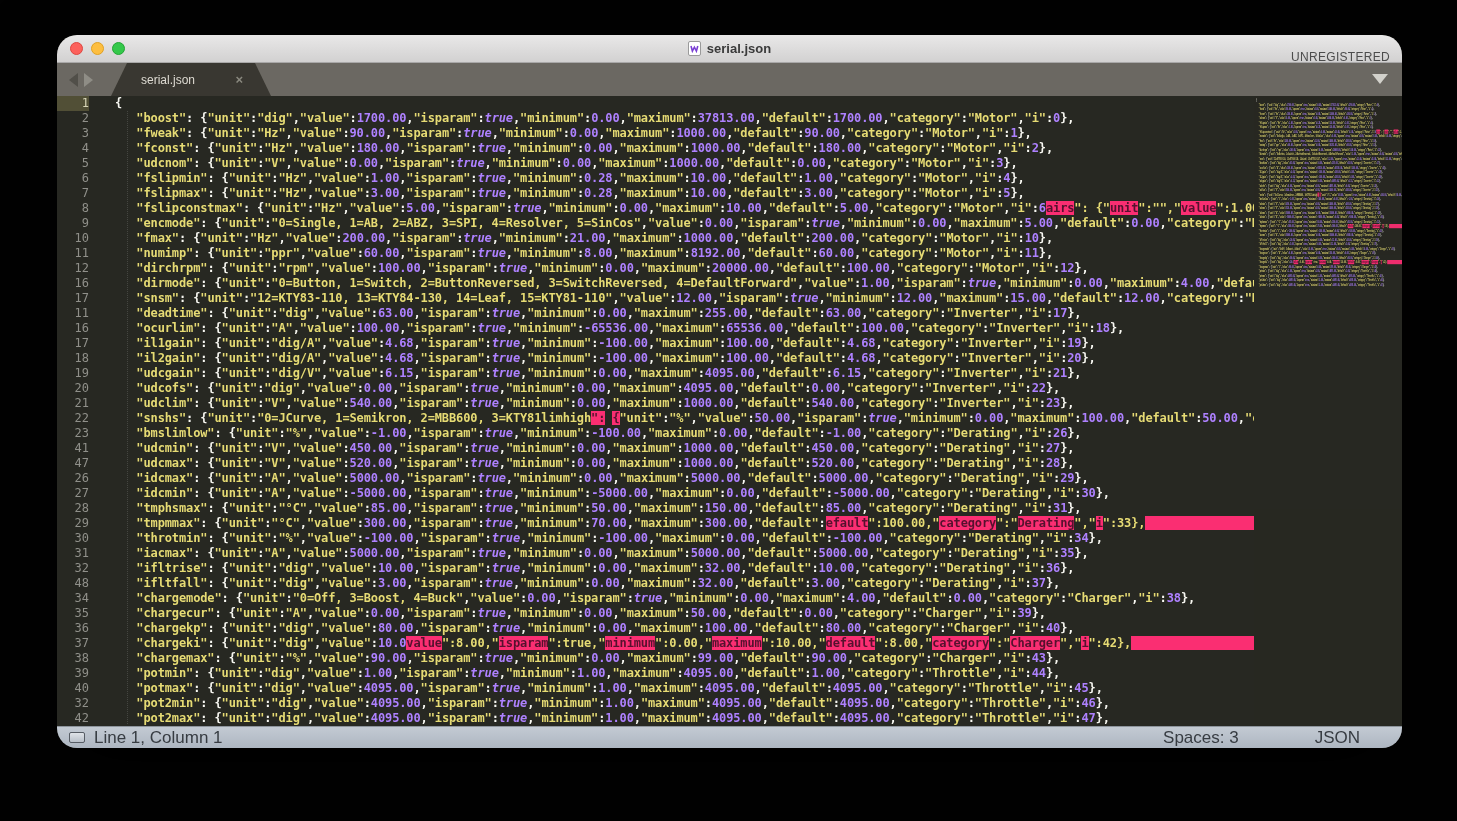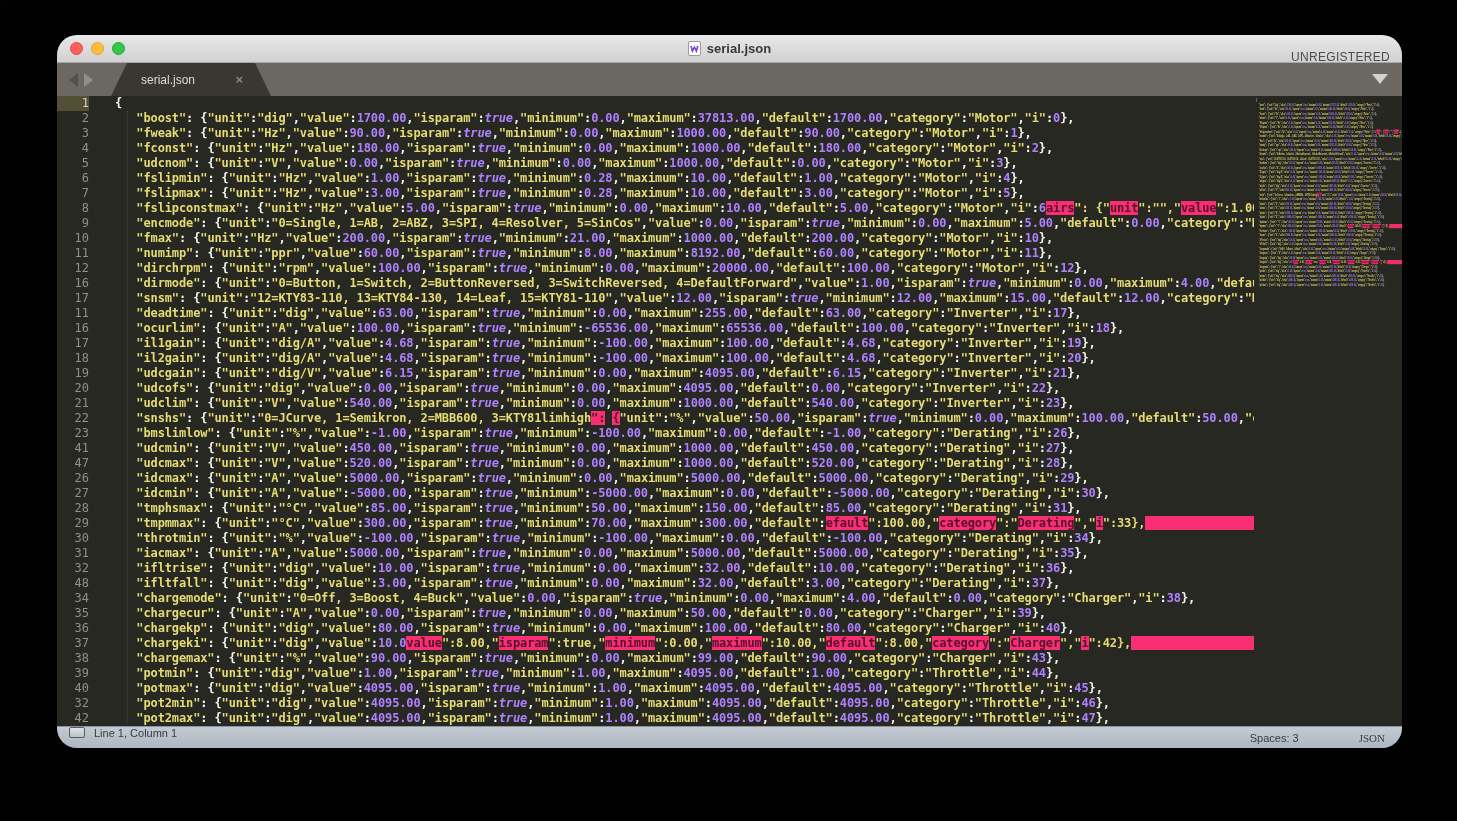--- a/index.html
+++ b/index.html
@@ -85,31 +85,31 @@
     flex:0 0 148px;position:relative;overflow:hidden;background:#272822;opacity:.95;
   }
   .minimap-inner{
     position:absolute;left:2px;top:2px;transform:scale(0.127,0.30);transform-origin:0 0;
     font:bold 12px "DejaVu Sans Mono", monospace;line-height:15px;white-space:pre;width:1400px;
   }
   .minimap-inner .line{height:15px;}
   
   .statusbar{
     height:21px;flex:0 0 21px;background:linear-gradient(#c3cad3,#adb6c1);
-    border-top:1px solid #8d949c;display:flex;
-    font-size:11px;color:#373c42;
+    border-top:1px solid #8d949c;display:flex;align-items:center;
+    font-size:17px;color:#373c42;
   }
   .sb-icon{
     width:14px;height:9px;border:1px solid #565c64;border-radius:2px;margin:0 9px 0 12px;
     position:relative;background:linear-gradient(#dfe3e8,#b9c0c9);
   }
   .sb-pos{flex:0 0 auto;}
-  .sb-right{margin-left:auto;display:flex;align-items:center;gap:0;}
+  .sb-right{margin-left:auto;display:flex;align-items:center;gap:16px;}
   .sb-spaces{margin-right:60px;}
-  .sb-syntax{margin-right:17px;font-family:Liberation Serif, serif;}
+  .sb-syntax{margin-right:42px;}
 </style>
 </head>
 <body>
 
 <div class="window">
 
   <div class="titlebar">
     <div class="traffic">
       <div class="light close"></div>
       <div class="light min"></div>

